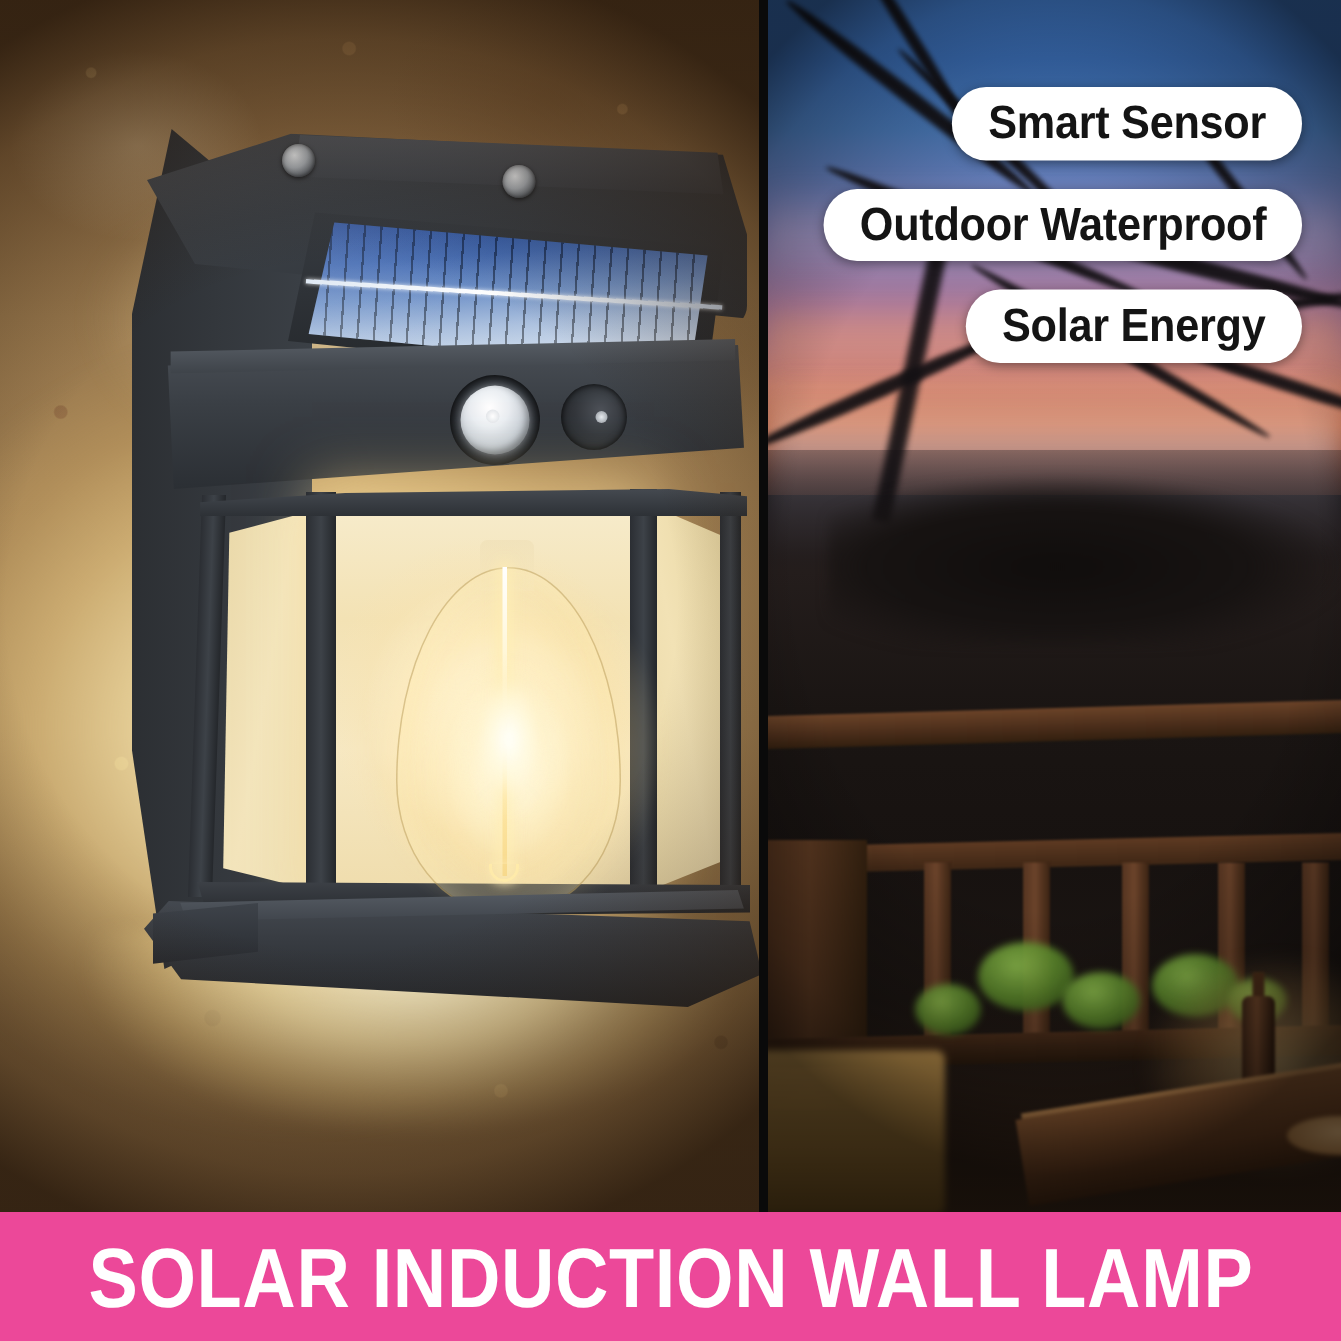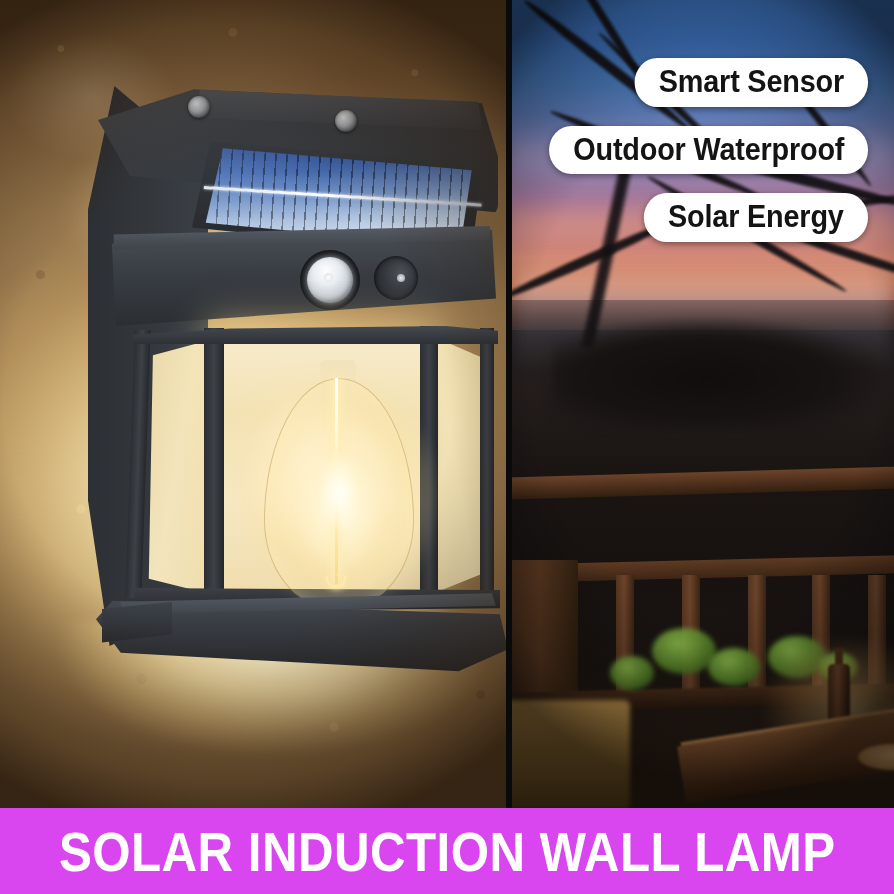--- a/index.html
+++ b/index.html
@@ -435,21 +435,21 @@
     white-space:nowrap;
     box-shadow:0 2px 7px rgba(0,0,0,.42);
     font-family:"Liberation Sans", sans-serif;
     transform:scaleX(.93);
     transform-origin:right center;
   }
 
   
   .banner {
     position:absolute; left:0; top:808px; width:894px; height:86px;
-    background:#d946ef;
+    background:#ec4899;
     display:flex; align-items:center; justify-content:center;
   }
   .banner-title {
     color:#ffffff;
     font-size:56px;
     font-weight:700;
     letter-spacing:.5px;
     white-space:nowrap;
     transform:scaleX(.88);
     font-family:"Liberation Sans", sans-serif;

